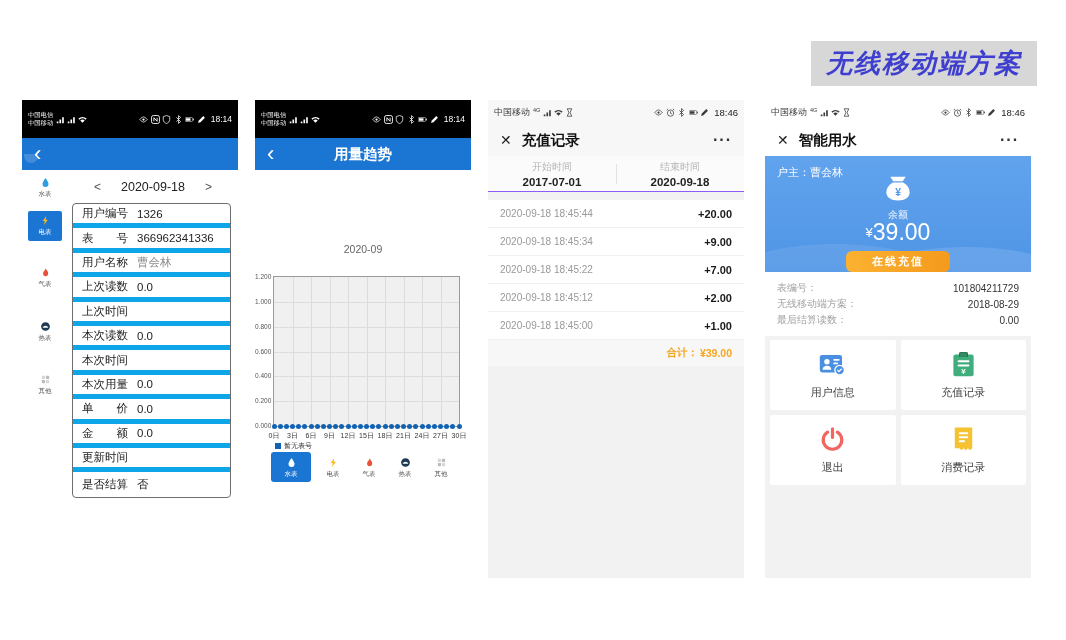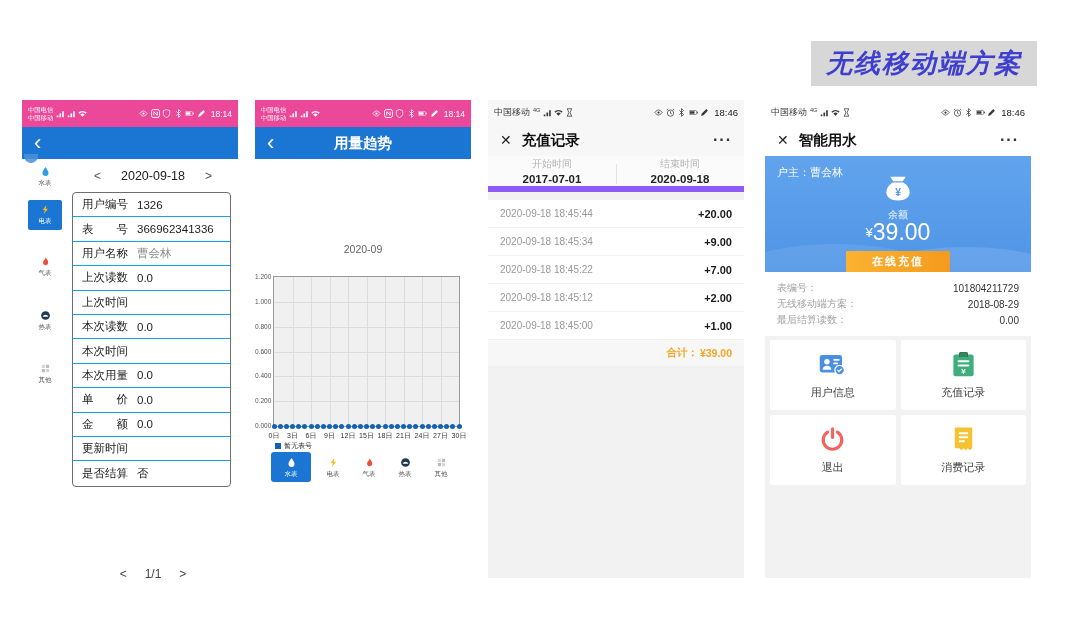--- a/index.html
+++ b/index.html
@@ -12,21 +12,21 @@
 
 
 .phone{position:absolute;top:100px;background:#fff;overflow:hidden}
 .p1{left:22px;width:216px;height:480px}
 .p2{left:255px;width:216px;height:480px}
 .p3{left:488px;width:256px;height:478px;background:#f2f2f2}
 .p4{left:765px;width:266px;height:478px;background:#f2f2f2}
 
 
 .sb{display:flex;align-items:center;padding:0 6px;gap:3px}
-.sb-green{height:27px;background:#ec4899;color:#fff;font-size:7px}
+.sb-green{height:38px;background:#000000;color:#fff;font-size:7px}
 .carriers{display:flex;flex-direction:column;line-height:1.2;font-size:6.3px;white-space:nowrap}
 .sb-group{display:flex;align-items:center;gap:2px}
 .sb-right{margin-left:auto;display:flex;align-items:center;gap:2.5px}
 .si{width:9px;height:9px;display:inline-flex}
 .si svg{width:100%;height:100%;display:block}
 .sb-time{font-size:8.5px;margin-left:2px;white-space:nowrap}
 .sb-light{height:24px;background:#f7f7f7;color:#3a3a3a;font-size:9px}
 .p4 .sb-light{background:#fff}
 .sb-light .sb-time{font-size:9.5px;color:#222}
 .net-badge{font-size:5.5px;position:relative;top:-2px}
@@ -48,21 +48,21 @@
 .sitem{position:absolute;left:4px;width:38px;display:flex;flex-direction:column;align-items:center;gap:2px;cursor:pointer}
 .sitem .mi{width:11px;height:11px}
 .mi svg{width:100%;height:100%;display:block}
 .slabel{font-size:6.5px;color:#555;white-space:nowrap}
 .sitem.sel{background:#1b76d3;border-radius:2px;padding:4px 0;width:34px;left:6px}
 .sitem.sel .slabel{color:#fff}
 .p1-main{flex:1;position:relative}
 .date-nav{display:flex;justify-content:center;align-items:center;gap:20px;margin-top:7px;height:20px;font-size:12.5px;color:#222}
 .dn-btn{color:#555;font-size:12px;cursor:pointer}
 .form{position:absolute;left:4px;right:7px;top:33px;border:1px solid #6e6e6e;border-radius:4px;background:#fff;overflow:hidden}
-.frow{height:24.4px;display:flex;align-items:center;padding:0 9px;border-bottom:1px solid #0ea5e9;font-size:11.5px;color:#222}
+.frow{height:24.4px;display:flex;align-items:center;padding:0 9px;border-bottom:5px solid #0ea5e9;font-size:11.5px;color:#222}
 .frow:last-child{border-bottom:none}
 .flabel{width:46px;margin-right:9px;flex:none}
 .flabel.just{text-align:justify;text-align-last:justify}
 .fvalue.muted{color:#8d8d8d}
 .pager{position:absolute;left:0;right:0;top:408px;display:flex;justify-content:center;gap:18px;font-size:12px;color:#444}
 .pager span{cursor:pointer}
 
 
 .chart-title{position:absolute;left:0;right:0;top:143px;text-align:center;font-size:10.5px;color:#666}
 #plot{position:absolute;left:18px;top:176px;width:187px;height:151px;background:#f0f0f0;border:1px solid #9a9a9a}
@@ -74,21 +74,21 @@
 .legend{position:absolute;left:20px;top:341px;display:flex;align-items:center;gap:3px;font-size:7px;color:#333}
 .lsq{width:6px;height:6px;background:#1262b4}
 .tabs{position:absolute;left:0;right:0;top:352px;display:flex;justify-content:center;gap:8px;align-items:flex-start}
 .tab{width:28px;display:flex;flex-direction:column;align-items:center;gap:2px;padding-top:5px;cursor:pointer}
 .tab .mi{width:11px;height:11px}
 .tlabel{font-size:6.5px;color:#555;white-space:nowrap}
 .tab.sel{background:#1b76d3;border-radius:3px;width:40px;height:30px}
 .tab.sel .tlabel{color:#fff}
 
 
-.p3-filter{height:36px;background:#fbfbfb;display:flex;position:relative;border-bottom:6px solid #8b5cf6}
+.p3-filter{height:36px;background:#fbfbfb;display:flex;position:relative;border-bottom:1px solid #8b5cf6}
 .fcol{flex:1;display:flex;flex-direction:column;align-items:center;justify-content:center;gap:2px;cursor:pointer}
 .fl{font-size:10px;color:#b5b5b5}
 .fv{font-size:11.5px;font-weight:bold;color:#222}
 .vdiv{position:absolute;left:50%;top:8px;width:1px;height:20px;background:#e2e2e2}
 .p3-gap{height:8px;background:#f2f2f2}
 #p3-list{background:#fff}
 .rrow{height:28px;display:flex;align-items:center;padding:0 12px;border-bottom:1px solid #f0f0f0}
 .rtime{font-size:10px;color:#999}
 .ramt{margin-left:auto;font-size:11px;font-weight:bold;color:#1a1a1a}
 .p3-total{height:26px;background:#f7f7f7;display:flex;align-items:center;justify-content:flex-end;padding:0 12px;font-size:10.5px;font-weight:bold;color:#f5a623;gap:2px}
@@ -97,21 +97,21 @@
 .p4-card{position:absolute;left:0;top:56px;width:100%;height:116px;background:linear-gradient(180deg,#61a3ed,#4f95e6);color:#fff;overflow:hidden}
 .p4-card::before{content:"";position:absolute;left:-40px;width:220px;height:70px;bottom:-42px;border-radius:50%;background:rgba(255,255,255,.09)}
 .p4-card::after{content:"";position:absolute;right:-50px;width:230px;height:80px;bottom:-55px;border-radius:50%;background:rgba(255,255,255,.12)}
 .owner{position:absolute;left:12px;top:9px;font-size:11px}
 .bag{position:absolute;left:50%;transform:translateX(-50%);top:18px;width:31px;height:31px}
 .bag svg{width:100%;height:100%}
 .bal-label{position:absolute;left:0;right:0;top:52px;text-align:center;font-size:10px;color:rgba(255,255,255,.92)}
 .bal{position:absolute;left:0;right:0;top:63px;text-align:center;color:#fff}
 .bal .cur{font-size:13px;vertical-align:3px}
 .bal .amt{font-size:23px}
-.recharge{position:absolute;left:50%;transform:translateX(-50%);top:151px;width:104px;height:21px;border-radius:1px;background:linear-gradient(90deg,#fbb231,#f59a1d);color:#fff;font-size:11px;font-weight:bold;display:flex;align-items:center;justify-content:center;letter-spacing:2px;cursor:pointer;z-index:2}
+.recharge{position:absolute;left:50%;transform:translateX(-50%);top:151px;width:104px;height:21px;border-radius:6px;background:linear-gradient(90deg,#fbb231,#f59a1d);color:#fff;font-size:11px;font-weight:bold;display:flex;align-items:center;justify-content:center;letter-spacing:2px;cursor:pointer;z-index:2}
 .p4-info{position:absolute;left:0;top:172px;width:100%;background:#fff;padding:8px 12px}
 .irow{display:flex;align-items:center;height:16px;font-size:10px}
 .ilabel{color:#a3a3a3}
 .ivalue{margin-left:auto;color:#333}
 .p4-grid{position:absolute;left:5px;top:240px;width:256px;display:grid;grid-template-columns:1fr 1fr;gap:5px}
 .gcard{background:#fff;height:70px;border-radius:2px;display:flex;flex-direction:column;align-items:center;justify-content:center;gap:7px;cursor:pointer}
 .gi{width:27px;height:27px}
 .gi svg{width:100%;height:100%;display:block}
 .glabel{font-size:11px;color:#444}
 </style>

